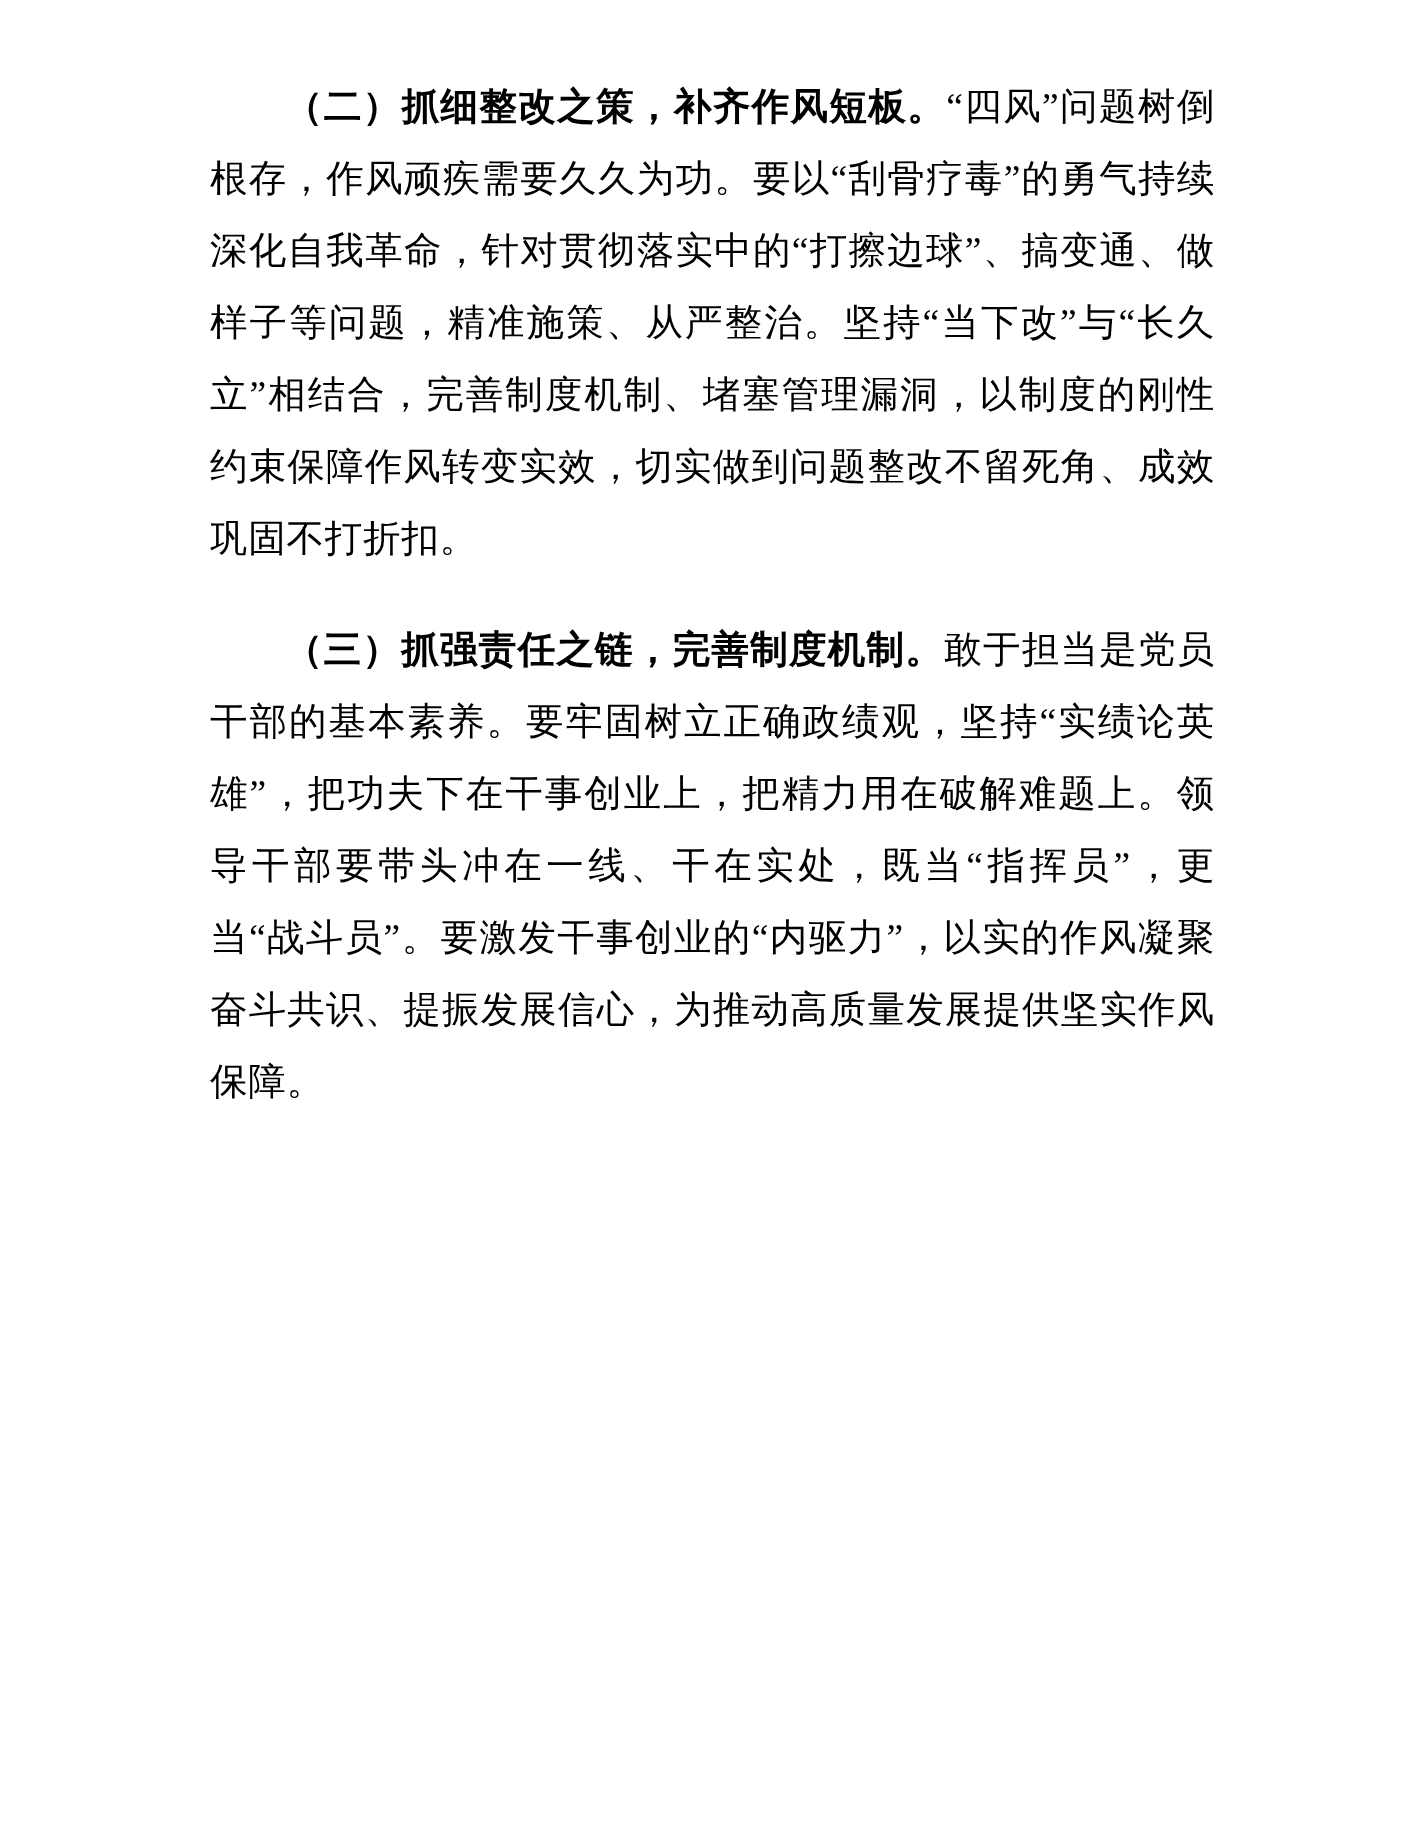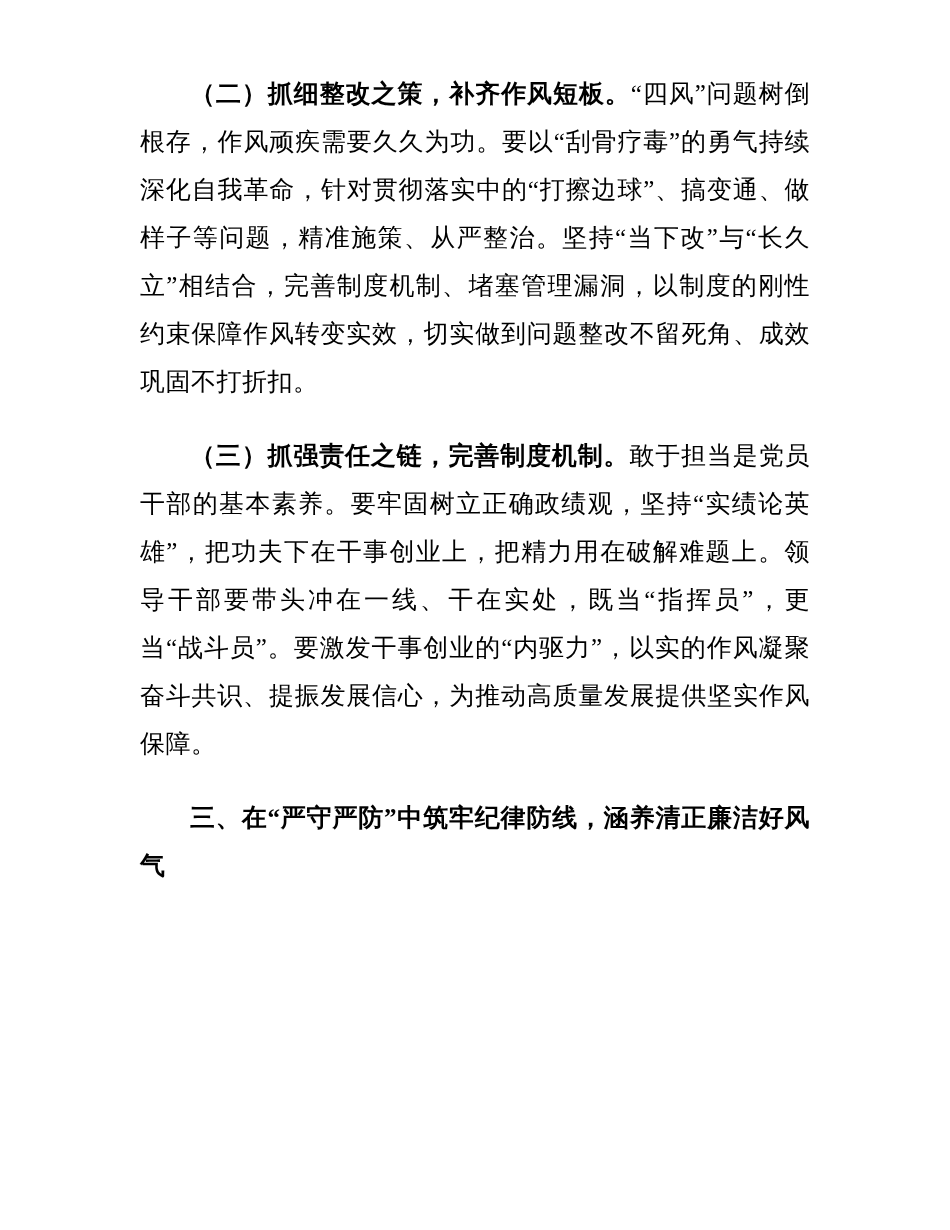--- a/index.html
+++ b/index.html
@@ -11,21 +11,21 @@
     width: 950px;
     height: 1230px;
     overflow: hidden;
     font-family: "Liberation Serif", "DejaVu Serif", serif;
     color: #000000;
   }
   .page {
     box-sizing: border-box;
     width: 950px;
     height: 1230px;
-    padding: 70px 140px 0 140px;
+    padding: 48px 140px 0 140px;
     background: #ffffff;
   }
   .para {
     margin: 0 0 26px 0;
     font-size: 25px;
     line-height: 48px;
     text-align: justify;
     text-justify: inter-ideograph;
     text-indent: 2em;
     letter-spacing: 0.5px;
@@ -40,16 +40,15 @@
 </style>
 </head>
 <body>
 
 <div class="page">
 
   <p class="para"><span class="lead">（二）抓细整改之策，补齐作风短板。</span><span class="body-text">“四风”问题树倒根存，作风顽疾需要久久为功。要以“刮骨疗毒”的勇气持续深化自我革命，针对贯彻落实中的“打擦边球”、搞变通、做样子等问题，精准施策、从严整治。坚持“当下改”与“长久立”相结合，完善制度机制、堵塞管理漏洞，以制度的刚性约束保障作风转变实效，切实做到问题整改不留死角、成效巩固不打折扣。</span></p>
 
   <p class="para"><span class="lead">（三）抓强责任之链，完善制度机制。</span><span class="body-text">敢于担当是党员干部的基本素养。要牢固树立正确政绩观，坚持“实绩论英雄”，把功夫下在干事创业上，把精力用在破解难题上。领导干部要带头冲在一线、干在实处，既当“指挥员”，更当“战斗员”。要激发干事创业的“内驱力”，以实的作风凝聚奋斗共识、提振发展信心，为推动高质量发展提供坚实作风保障。</span></p>
 
-  <p class="para section-heading"><span class="lead">三、在“严守严防”中筑牢纪律防线，涵养清正廉洁好风气</span></p>
 
 
 </div>
 
 </body></html>

